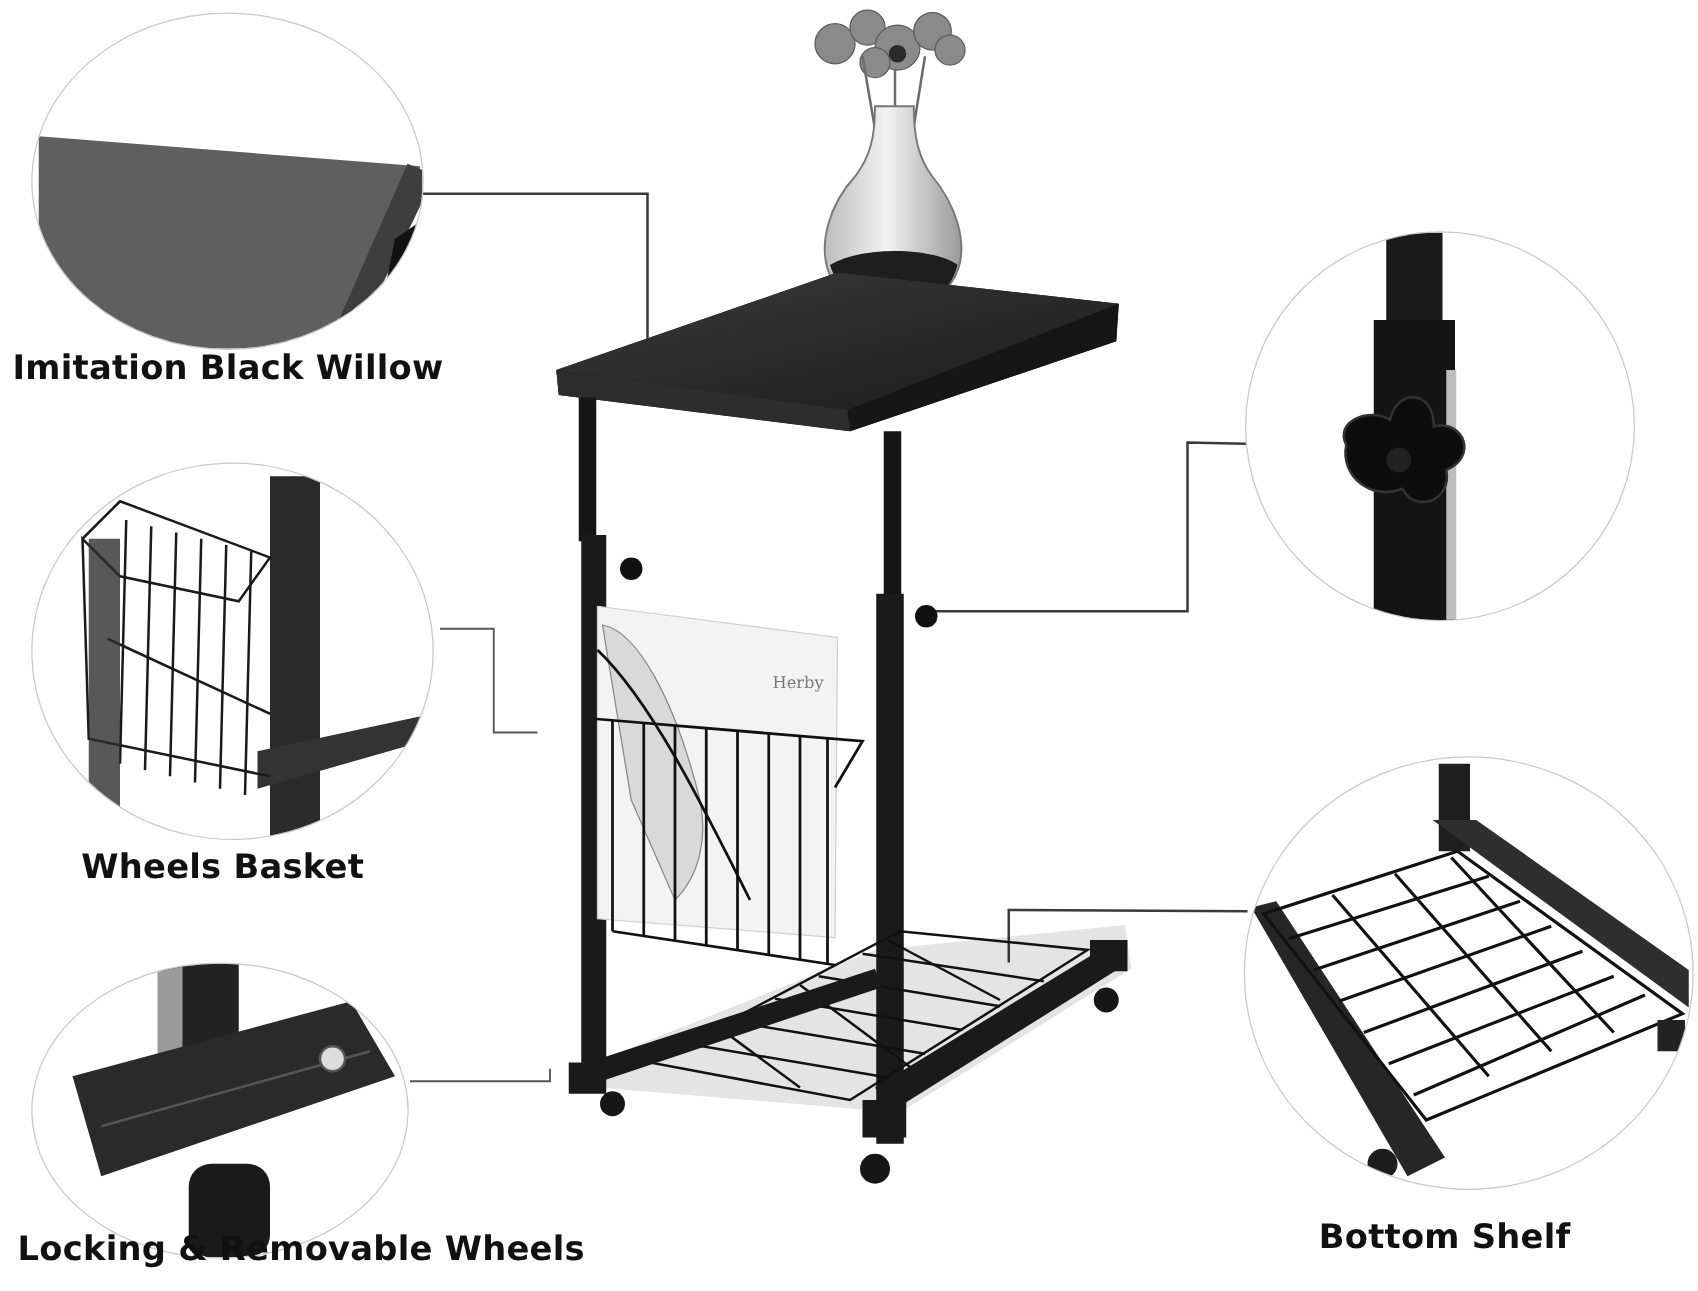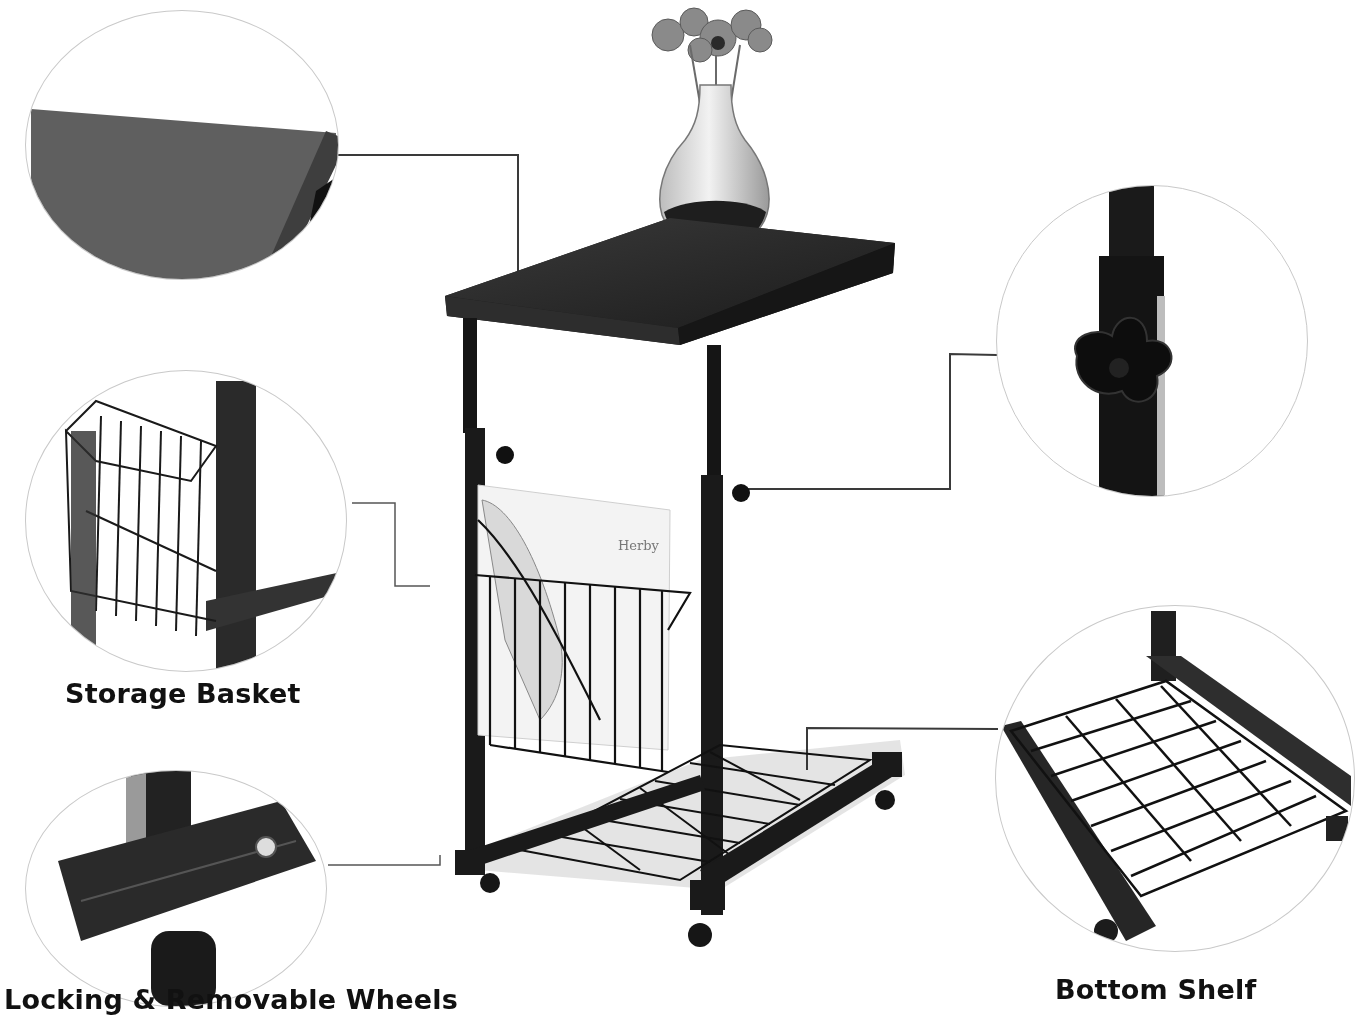--- a/index.html
+++ b/index.html
@@ -209,17 +209,18 @@
         <line x1="75" y1="195" x2="245" y2="135"></line>
         <line x1="95" y1="220" x2="270" y2="155"></line>
         <line x1="115" y1="245" x2="295" y2="175"></line>
         <line x1="135" y1="270" x2="320" y2="190"></line>
       </g>
       <circle cx="110" cy="325" r="12" fill="#1c1c1c"></circle>
       <rect x="330" y="210" width="22" height="25" fill="#222"></rect>
     </svg>
   </div>
 
-  <div class="label" style="left:65px; top:680px;">Storage Basket</div>
-  <div class="label" style="left:4px; top:986px;">Locking &amp; Removable Wheels</div>
+  <div class="label" style="left:10px; top:281px;">Imitation Black Willow</div>
+  <div class="label" style="left:65px; top:680px;">Wheels Basket</div>
+  <div class="label" style="left:14px; top:986px;">Locking &amp; Removable Wheels</div>
   <div class="label" style="left:1055px; top:976px;">Bottom Shelf</div>
 
 </div>
 
 </body></html>

